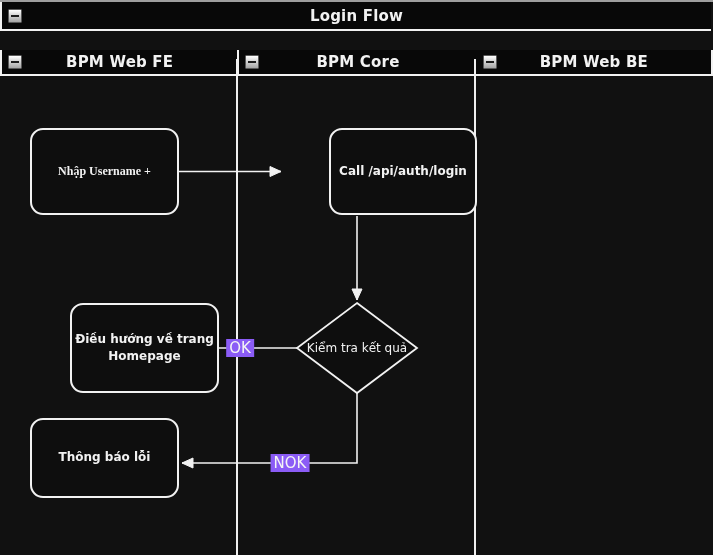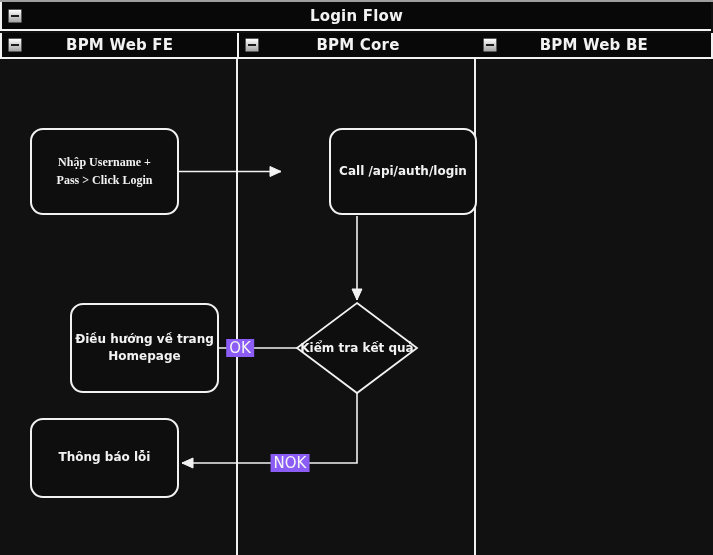--- a/index.html
+++ b/index.html
@@ -26,21 +26,21 @@
   .collapse{
     position:absolute;left:6px;top:50%;transform:translateY(-50%);
     width:14px;height:14px;box-sizing:border-box;
     background:linear-gradient(180deg,#ffffff 0%,#d9d9d9 40%,#a6a6a6 100%);
     border:1px solid #5a5a5a;border-radius:1px;
     display:flex;align-items:center;justify-content:center;
   }
   .collapse .minus{width:8px;height:2px;background:#1c1c1c;}
   
   .lanehead-row{
-    position:absolute;top:33px;left:0;width:713px;height:26px;
+    position:absolute;top:50px;left:0;width:713px;height:26px;
     display:flex;box-sizing:border-box;
   }
   .lanehead{
     position:relative;height:24px;background:#080808;
     border-bottom:2px solid #f2f2f2;box-sizing:content-box;
   }
   .lanehead.fe{width:236px;border-left:2px solid #f2f2f2;border-right:2px solid #f2f2f2;}
   .lanehead.be{width:235px;border-right:2px solid #f2f2f2;}
   .lanehead.core{width:238px;}
   .lanehead .lane-label{
@@ -58,21 +58,21 @@
   .node{
     position:absolute;box-sizing:border-box;
     background:#0e0e0e;border:2px solid #f2f2f2;border-radius:13px;
     display:flex;flex-direction:column;align-items:center;justify-content:center;
     text-align:center;font-size:12px;font-weight:bold;line-height:1.45;
     padding:2px;
   }
   .node .tline{display:block;white-space:nowrap;}
   .diamond-label{
     position:absolute;left:357px;top:348px;transform:translate(-50%,-50%);
-    font-size:12px;font-weight:bold;white-space:nowrap;color:#f2f2f2;
+    font-size:12px;font-weight:normal;white-space:nowrap;color:#f2f2f2;
   }
   .edge-label{
     position:absolute;transform:translate(-50%,-50%);
     background:#8b5cf6;padding:0 3px;
     font-size:15px;font-weight:normal;color:#f5f5f5;white-space:nowrap;
   }
   .edge-label.ok{left:240px;top:348px;}
   .edge-label.nok{left:290px;top:463px;}
 </style>
 </head>
@@ -123,21 +123,20 @@
       <line x1="179" y1="171.5" x2="281" y2="171.5" marker-end="url(#arw)"></line>
       <line x1="357" y1="216" x2="357" y2="300" marker-end="url(#arw)"></line>
       <line x1="297" y1="348" x2="182" y2="348" marker-end="url(#arw)"></line>
       <polyline points="357,393 357,463 182,463" marker-end="url(#arw)"></polyline>
       <polygon points="357,303 417,348 357,393 297,348" fill="#0e0e0e" stroke-width="1.8"></polygon>
     </g>
   </svg>
 
   <div class="node" style="left:30px;top:128px;width:149px;height:87px;font-family:Liberation Serif, serif;">
     <span class="tline">Nhập Username +</span>
-    <span class="tline">Pass &gt; Click Login</span>
   </div>
 
   <div class="node" style="left:283px;top:128px;width:148px;height:87px;margin-left:46px;">
     <span class="tline">Call /api/auth/login</span>
   </div>
 
   <div class="node" style="left:30px;top:303px;width:149px;height:90px;margin-left:40px;">
     <span class="tline">Điều hướng về trang</span>
     <span class="tline">Homepage</span>
   </div>

